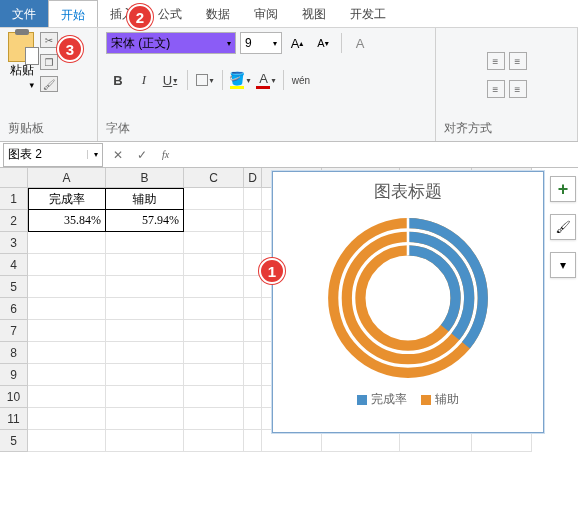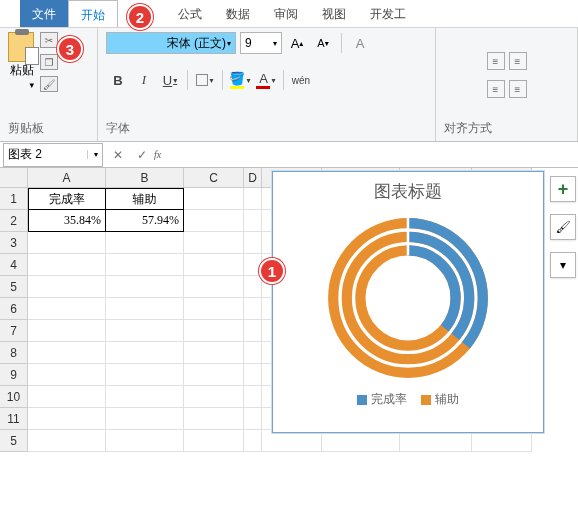--- a/index.html
+++ b/index.html
@@ -1,19 +1,19 @@
 <!DOCTYPE html>
 <html><head>
 <meta charset="utf-8">
 <style>
 *{box-sizing:border-box;margin:0;padding:0;font-family:"Microsoft YaHei",SimSun,sans-serif;}
 body{width:578px;height:515px;background:#fff;font-size:12px;overflow:hidden;position:relative;}
 
 
-.tabs{display:flex;height:28px;border-bottom:1px solid #d4d4d4;padding-left:20px;}
+.tabs{display:flex;height:28px;border-bottom:1px solid #d4d4d4;}
 .tab{padding:0 12px;line-height:28px;cursor:pointer;color:#444;}
 .tab.file{background:#3a7ab8;color:#fff;}
 .tab.active{background:#fff;border:1px solid #bdbdbd;border-bottom:none;color:#0078d4;}
 
 
 .ribbon{display:flex;height:114px;border-bottom:1px solid #c0c0c0;background:#f5f6f7;}
 .group{border-right:1px solid #d0d0d0;padding:4px 8px 2px;display:flex;flex-direction:column;justify-content:space-between;}
 .group-label{text-align:left;font-size:12px;color:#666;padding:2px 0;}
 .group .top{flex:1;display:flex;flex-direction:column;gap:4px;}
 
@@ -24,21 +24,21 @@
 .paste-icon{width:26px;height:30px;background:#f9d27c;border:1px solid #c49a34;position:relative;}
 .paste-icon:before{content:"";position:absolute;top:-4px;left:6px;width:14px;height:6px;background:#7d7d7d;border-radius:2px;}
 .paste-page{position:absolute;right:-6px;bottom:-4px;width:14px;height:18px;background:#fff;border:1px solid #888;}
 .paste-arrow{font-size:9px;margin-top:1px;}
 .clip-col{display:flex;flex-direction:column;gap:6px;}
 .mini-ico{width:18px;height:16px;border:1px solid #999;background:#eee;cursor:pointer;display:flex;align-items:center;justify-content:center;font-size:10px;color:#666;}
 
 
 .font{width:338px;}
 .font-row1{display:flex;gap:4px;align-items:center;}
-.font-name{width:130px;height:22px;border:1px solid #b5b5b5;background:#7dd3fc;padding:0 4px;font-size:12px;display:flex;align-items:center;justify-content:flex-end;}
+.font-name{width:130px;height:22px;border:1px solid #b5b5b5;background:#8b5cf6;padding:0 4px;font-size:12px;display:flex;align-items:center;justify-content:space-between;}
 .font-size{width:42px;height:22px;border:1px solid #b5b5b5;background:#fff;padding:0 4px;font-size:12px;display:flex;align-items:center;justify-content:space-between;}
 .font-inc{width:22px;height:22px;border:1px solid transparent;display:flex;align-items:center;justify-content:center;cursor:pointer;}
 .font-row2{display:flex;gap:2px;align-items:center;margin-top:10px;}
 .btn{width:24px;height:24px;display:flex;align-items:center;justify-content:center;cursor:pointer;font-size:13px;color:#444;}
 .btn.bold{font-weight:bold;}
 .btn.italic{font-style:italic;font-family:serif;}
 .btn.underline{text-decoration:underline;}
 .sep{width:1px;height:20px;background:#ccc;margin:0 3px;}
 .dd{font-size:8px;margin-left:1px;}
 .color-strip{width:14px;height:3px;}
@@ -48,21 +48,21 @@
 
 .align{flex:1;}
 .align .top{align-items:center;justify-content:center;}
 .align-ico{width:18px;height:18px;border:1px solid #aaa;display:flex;align-items:center;justify-content:center;font-size:10px;color:#666;}
 
 
 .formline{display:flex;height:26px;border-bottom:1px solid #c0c0c0;align-items:center;}
 .namebox{width:100px;height:24px;border:1px solid #b5b5b5;margin:1px 3px;display:flex;align-items:center;padding:0 4px;justify-content:space-between;}
 .namebox .dd{border-left:1px solid #ccc;padding-left:6px;}
 .fx-btn{width:24px;height:24px;display:flex;align-items:center;justify-content:center;color:#707070;cursor:pointer;}
-.fx-label{font-style:italic;font-family:serif;font-size:10px;color:#606060;margin-left:0;}
+.fx-label{font-style:italic;font-family:serif;font-size:10px;color:#606060;margin-left:8px;}
 
 
 .grid{display:flex;}
 .colhdrs{display:flex;}
 .corner{width:28px;height:20px;background:#f0f0f0;border-right:1px solid #ccc;border-bottom:1px solid #ccc;}
 .colhdr{height:20px;background:#f0f0f0;border-right:1px solid #ccc;border-bottom:1px solid #ccc;display:flex;align-items:center;justify-content:center;color:#333;}
 .rowhdr{width:28px;height:22px;background:#f0f0f0;border-right:1px solid #ccc;border-bottom:1px solid #ccc;display:flex;align-items:center;justify-content:center;color:#333;}
 .cells{position:relative;}
 .cellrow{display:flex;}
 .cell{height:22px;border-right:1px solid #e0e0e0;border-bottom:1px solid #e0e0e0;display:flex;align-items:center;padding:0 4px;font-family:SimSun;font-size:12px;}

